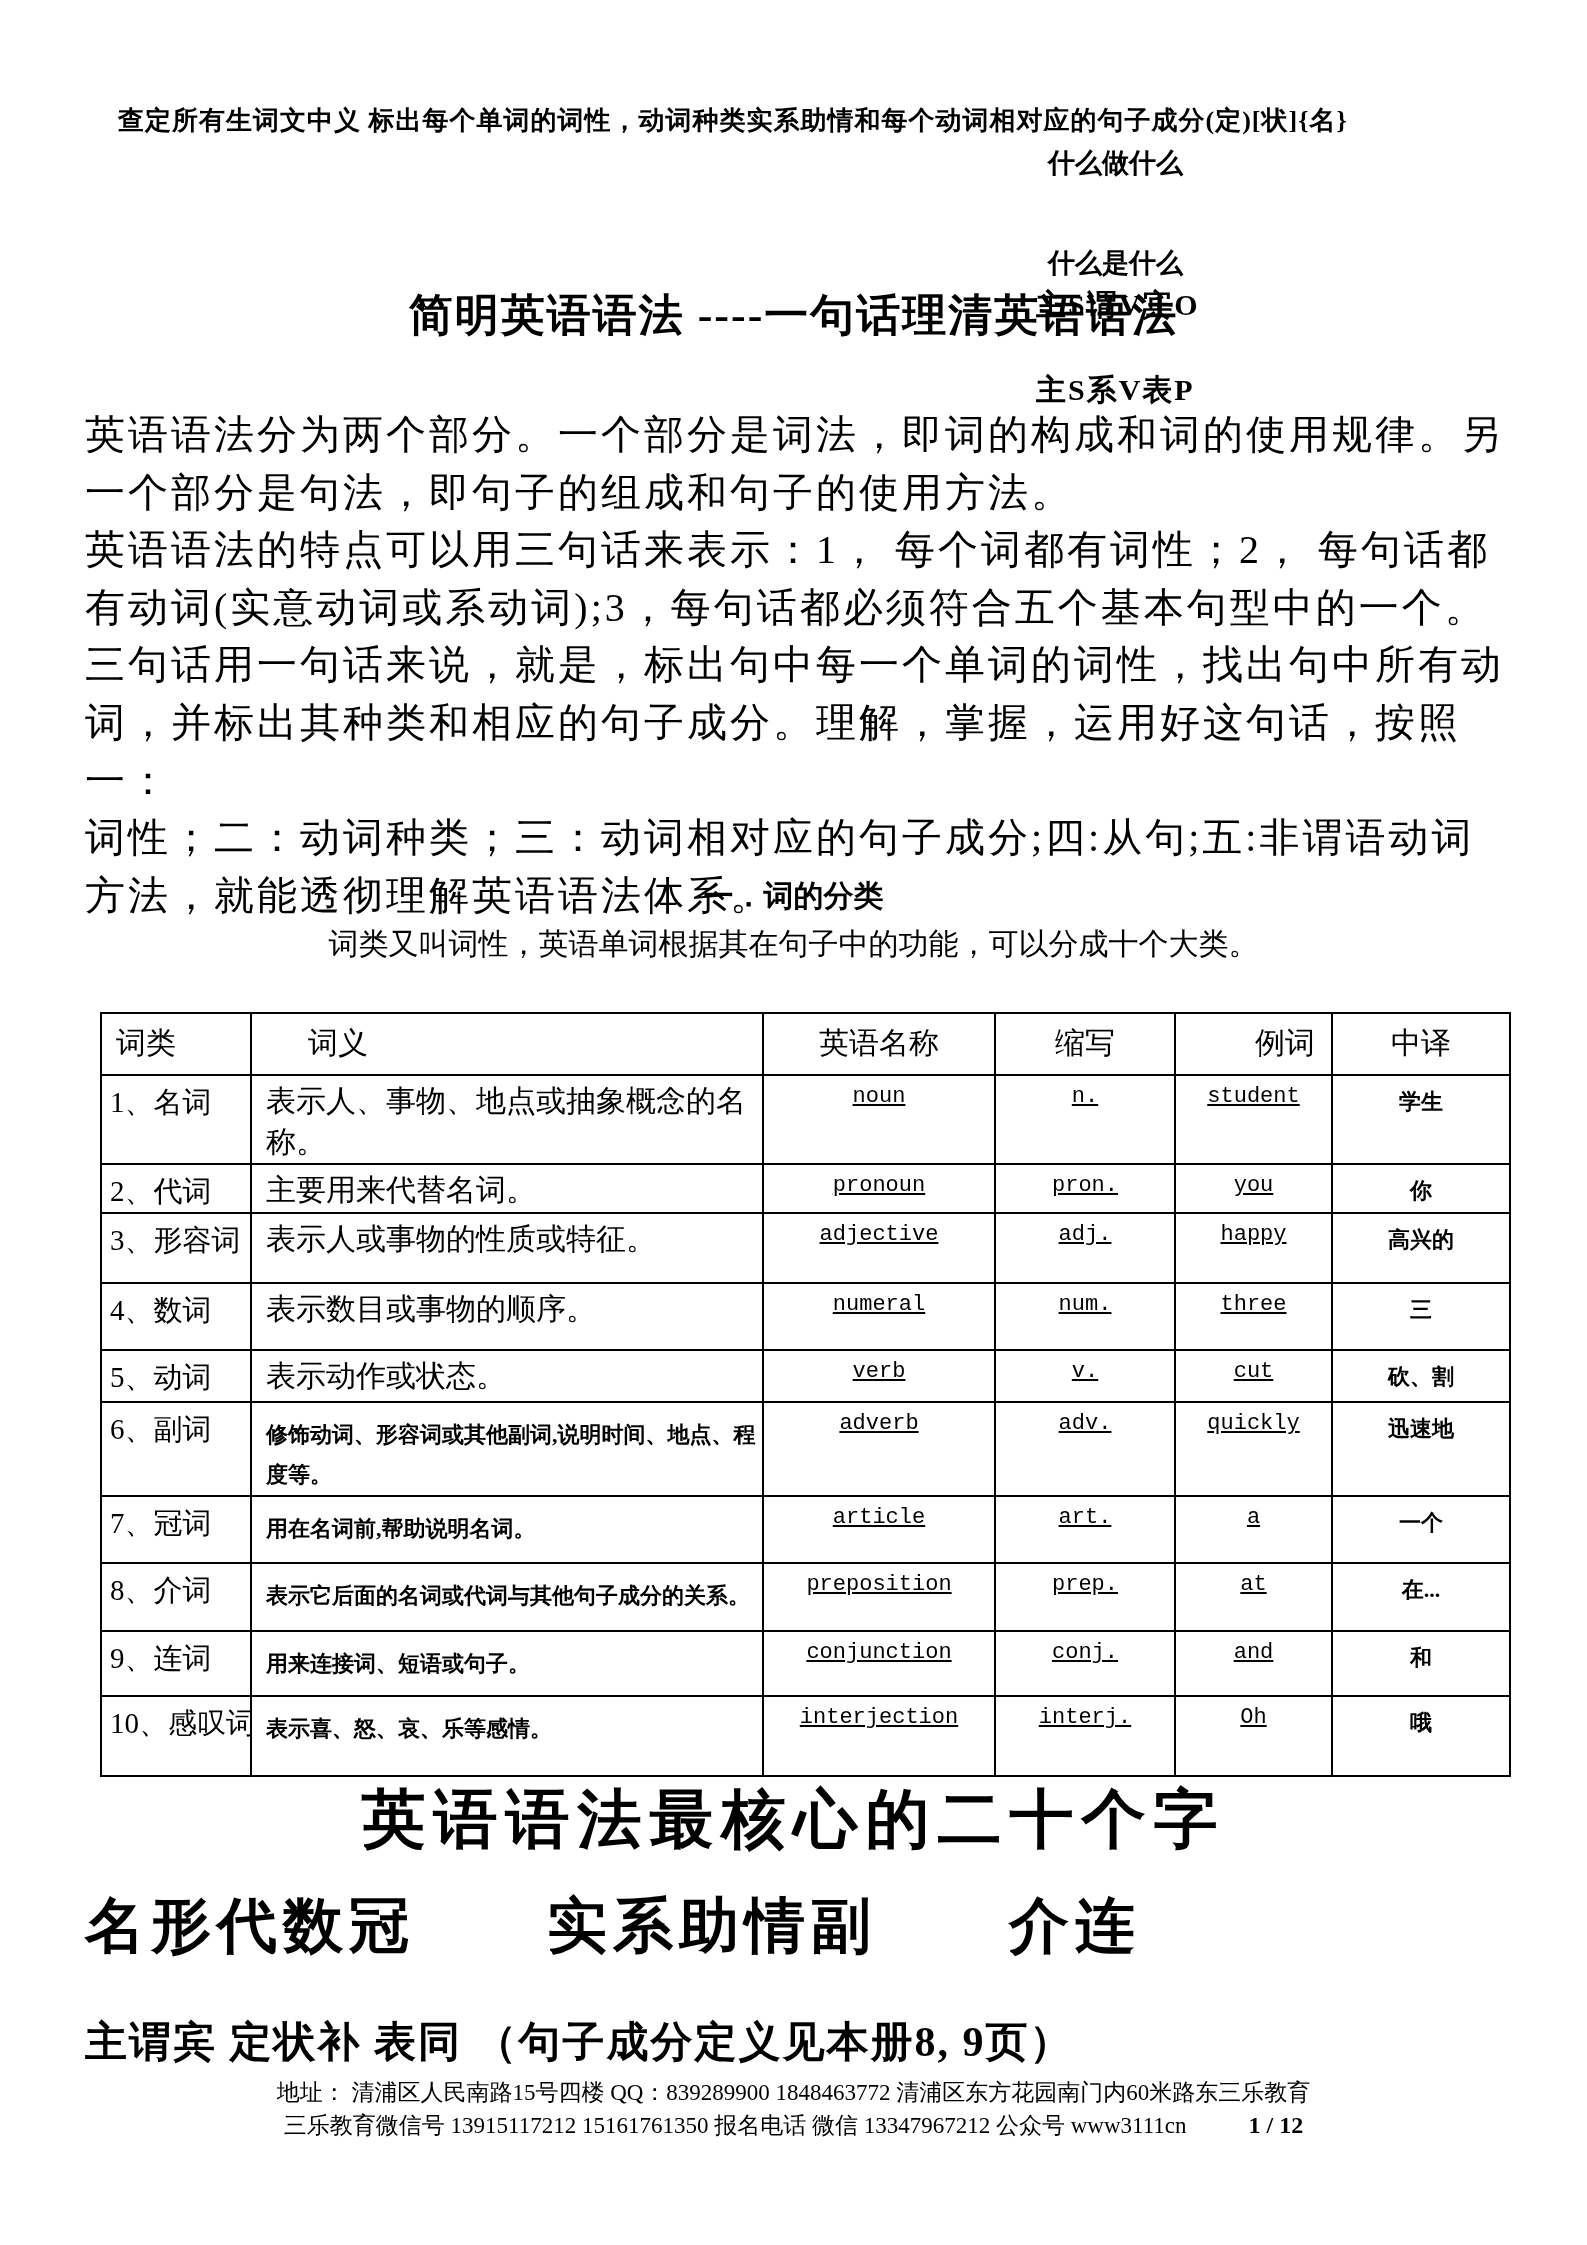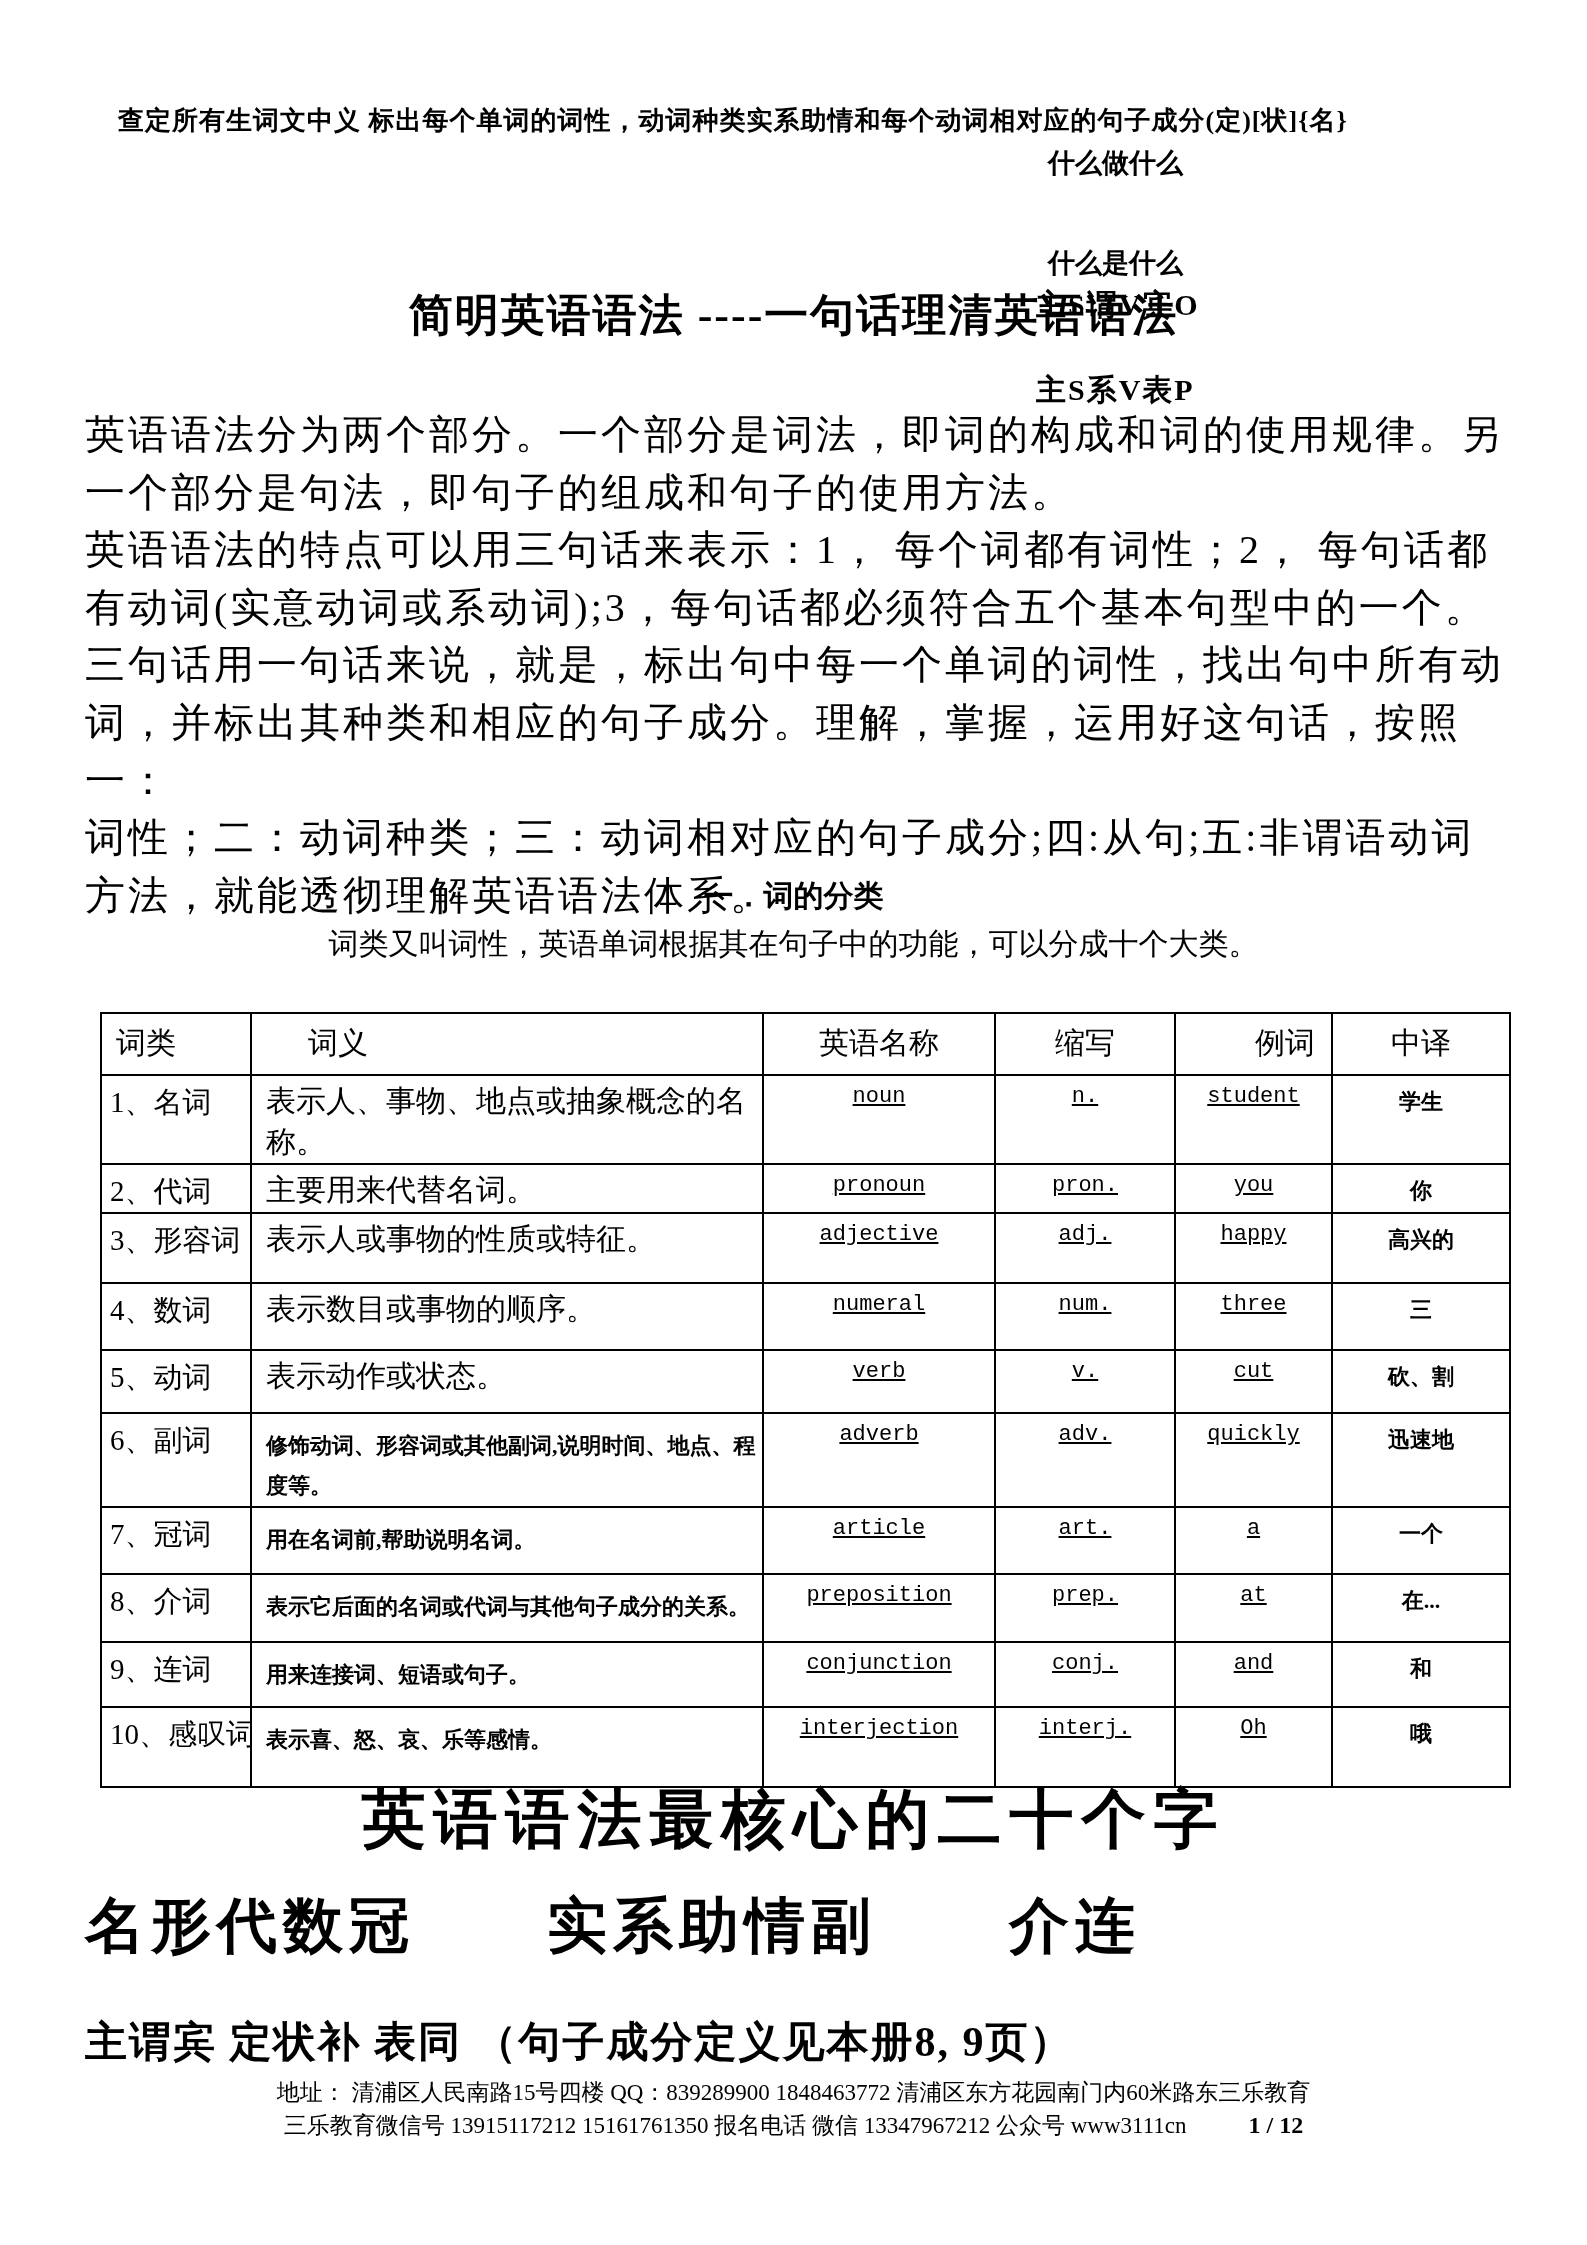--- a/index.html
+++ b/index.html
@@ -129,21 +129,21 @@
         <td class="c-zh">高兴的</td>
       </tr>
       <tr style="height:67px">
         <td class="c-cls">4、数词</td>
         <td class="c-meaning">表示数目或事物的顺序。</td>
         <td class="c-en">numeral</td>
         <td class="c-abbr">num.</td>
         <td class="c-ex">three</td>
         <td class="c-zh">三</td>
       </tr>
-      <tr style="height:63px">
+      <tr style="height:52px">
         <td class="c-cls">5、动词</td>
         <td class="c-meaning">表示动作或状态。</td>
         <td class="c-en">verb</td>
         <td class="c-abbr">v.</td>
         <td class="c-ex">cut</td>
         <td class="c-zh">砍、割</td>
       </tr>
       <tr class="sm" style="height:93px">
         <td class="c-cls">6、副词</td>
         <td class="c-meaning">修饰动词、形容词或其他副词,说明时间、地点、程度等。</td>

